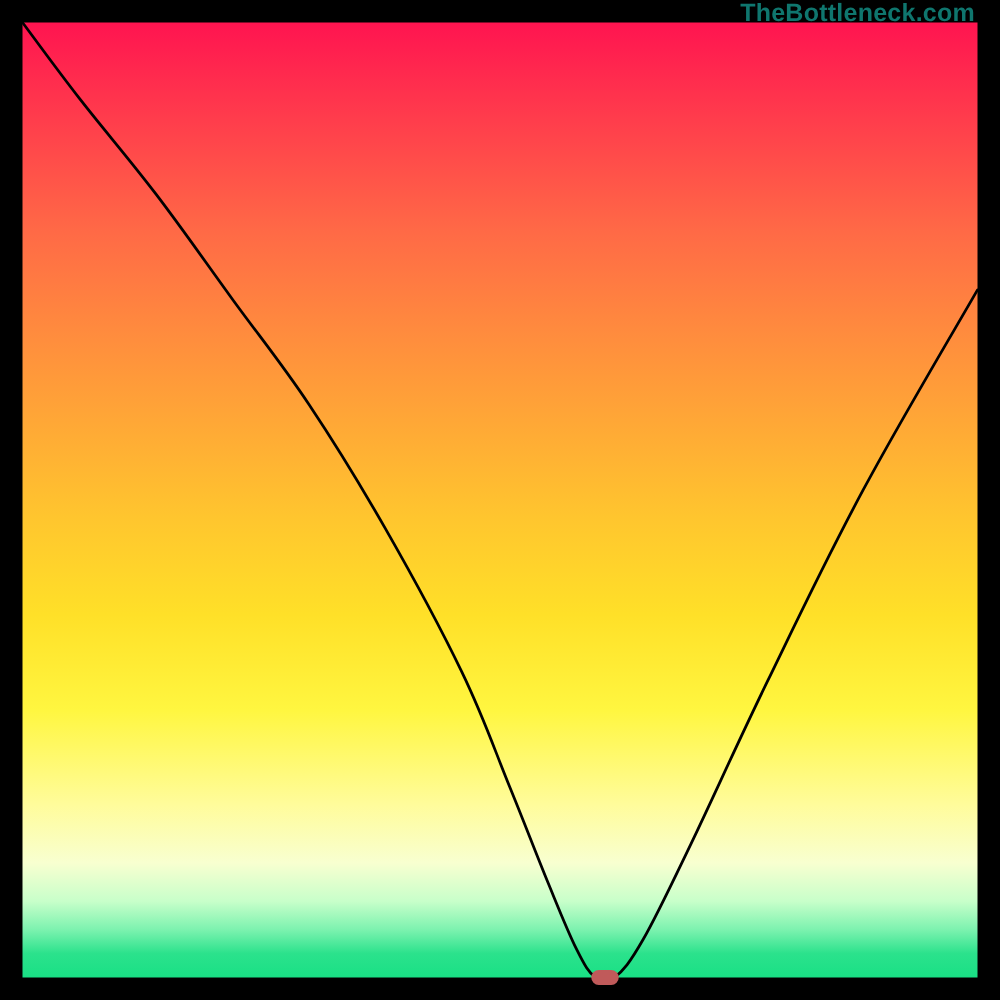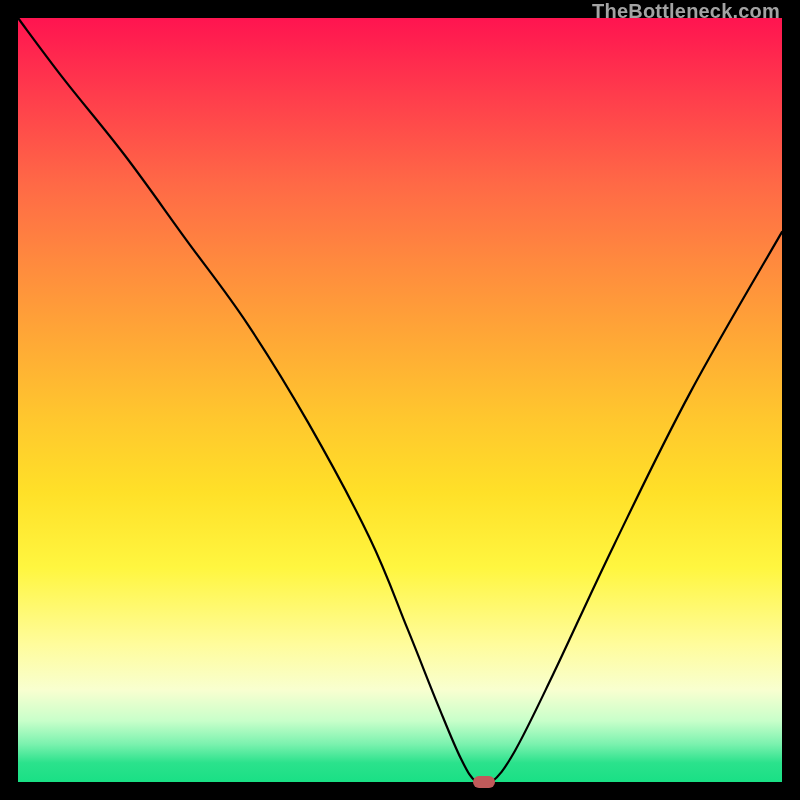--- a/index.html
+++ b/index.html
@@ -41,21 +41,21 @@
       #2be28c 97.5%,
       #19e085 100%
     );
   }
   .watermark {
     position: absolute;
     top: 0px;
     right: 20px;
     font-size: 20px;
     font-weight: 600;
-    color: #a3a3a3;
+    color: #0f766e;
     letter-spacing: 0.2px;
     user-select: none;
   }
   svg.curve {
     position: absolute;
     left: 0;
     top: 0;
     width: 764px;
     height: 764px;
     overflow: visible;

